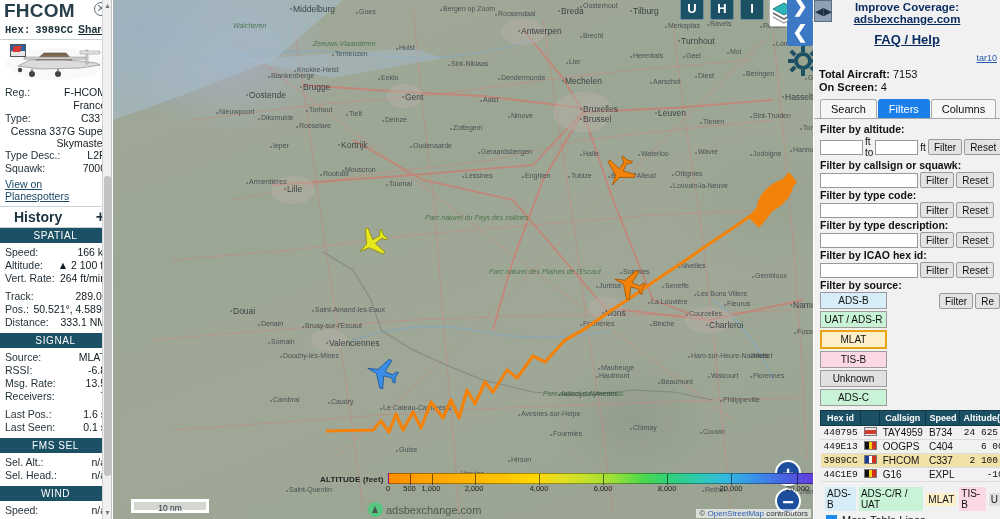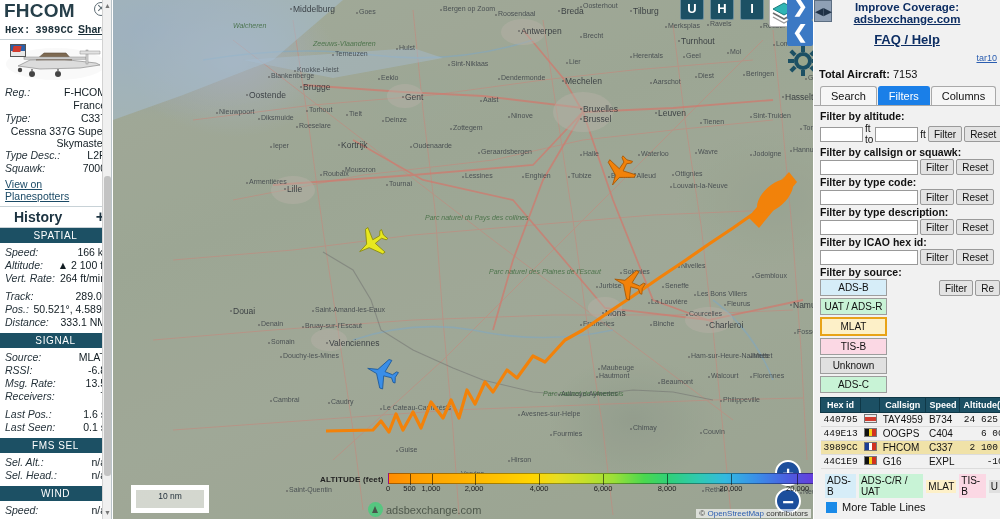--- a/index.html
+++ b/index.html
@@ -45,21 +45,21 @@
     background: linear-gradient(#2a5fa8 55%, #e8e8e8 55%);
     border: 1px solid #555;
   }
   .flag-badge:after {
     content: ""; position: absolute; left: 2px; top: 1px;
     width: 8px; height: 6px; background: #d23b2e; transform: skewX(-12deg);
   }
 
   .info-table { width: 100%; padding: 0 5px; }
   .info-row { display: flex; justify-content: space-between; line-height: 13px; font-size: 10.5px; color: #1c2b33; }
-  .info-row .k { color: #25323a; font-style: italic; }
+  .info-row .k { color: #25323a; }
   .info-row .v { text-align: right; color: #111c22; }
   .info-full { text-align: right; font-size: 10.5px; line-height: 12px; color: #111c22; padding: 0 5px; }
   .planespotters {
     display: block; padding: 3px 5px 4px 5px; font-size: 10.5px;
     color: #1b4a66; text-decoration: underline; cursor: pointer;
   }
 
   .history-bar {
     display: flex; align-items: center; justify-content: space-between;
     border-top: 1px solid #c8d2d7; border-bottom: 1px solid #c8d2d7;
@@ -156,22 +156,22 @@
       #ffc400 22%, #ffd500 28%, #e8dd22 33%, #c8e02a 38%,
       #9be038 44%, #4ad84f 50%, #2fd07a 55%, #2fc9b4 61%,
       #33b9e0 66%, #3a8fe8 72%, #4a5fe0 78%, #6a38dc 84%,
       #9322d8 90%, #c31bd4 95%, #e617c8 100%);
     border: 1px solid rgba(0,0,0,.35);
   }
   .alt-tick { position: absolute; top: 0; width: 1px; height: 11px; background: rgba(0,0,0,.55); }
   .alt-num { position: absolute; top: 11px; font-size: 7.5px; color: #1d1d1d; transform: translateX(-50%); white-space: nowrap; }
 
   #scale-bar {
-    position: absolute; left: 18px; bottom: 6px; width: 78px; height: 28px;
-    background: rgba(255,255,255,.55); border: 5px solid #ffffff;
+    position: absolute; left: 18px; bottom: 6px; width: 78px; height: 14px;
+    background: rgba(255,255,255,.55); border: 3px solid #ffffff;
     font-size: 8.5px; color: #24323c; text-align: center; line-height: 13px;
   }
   #brand {
     position: absolute; left: 255px; bottom: 2px; display: flex;
     align-items: center; gap: 3px; opacity: .75;
   }
   #brand .mark {
     width: 15px; height: 15px; border-radius: 50%; background: #3fd17a;
     position: relative;
   }
@@ -816,20 +816,24 @@
       <div class="l2">adsbexchange.com</div>
     </div>
     <div class="faq">FAQ / Help</div>
     <div class="tar-link">tar10</div>
 
     <div class="counts">
       <div>
         <b>Total Aircraft:</b>
         <span>7153</span>
       </div>
+      <div>
+        <b>On Screen:</b>
+        <span>4</span>
+      </div>
     </div>
 
     <div class="tabs">
       <div class="tab">Search</div>
       <div class="tab active">Filters</div>
       <div class="tab">Columns</div>
     </div>
 
     <div class="tab-body">
 

